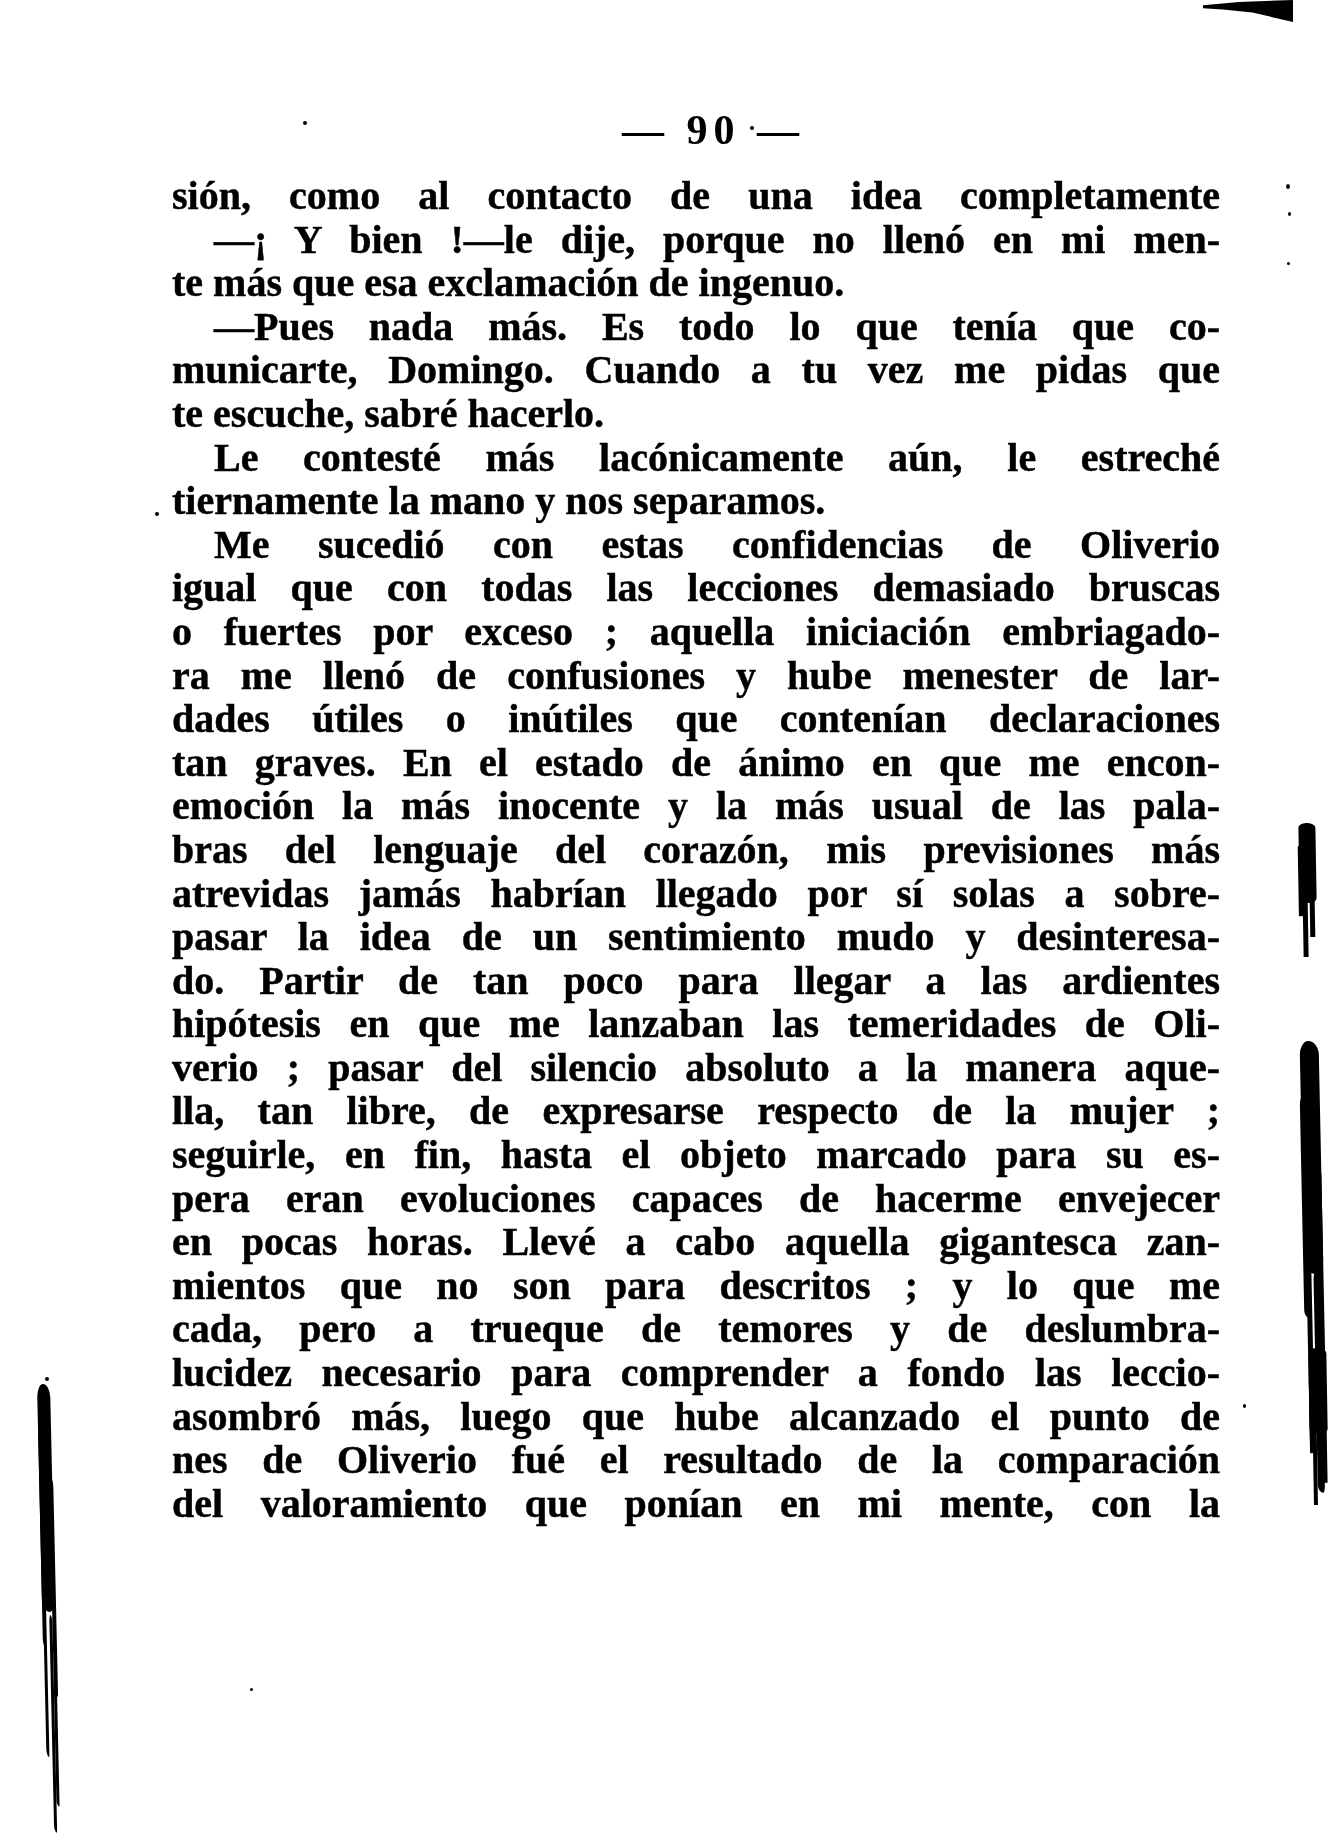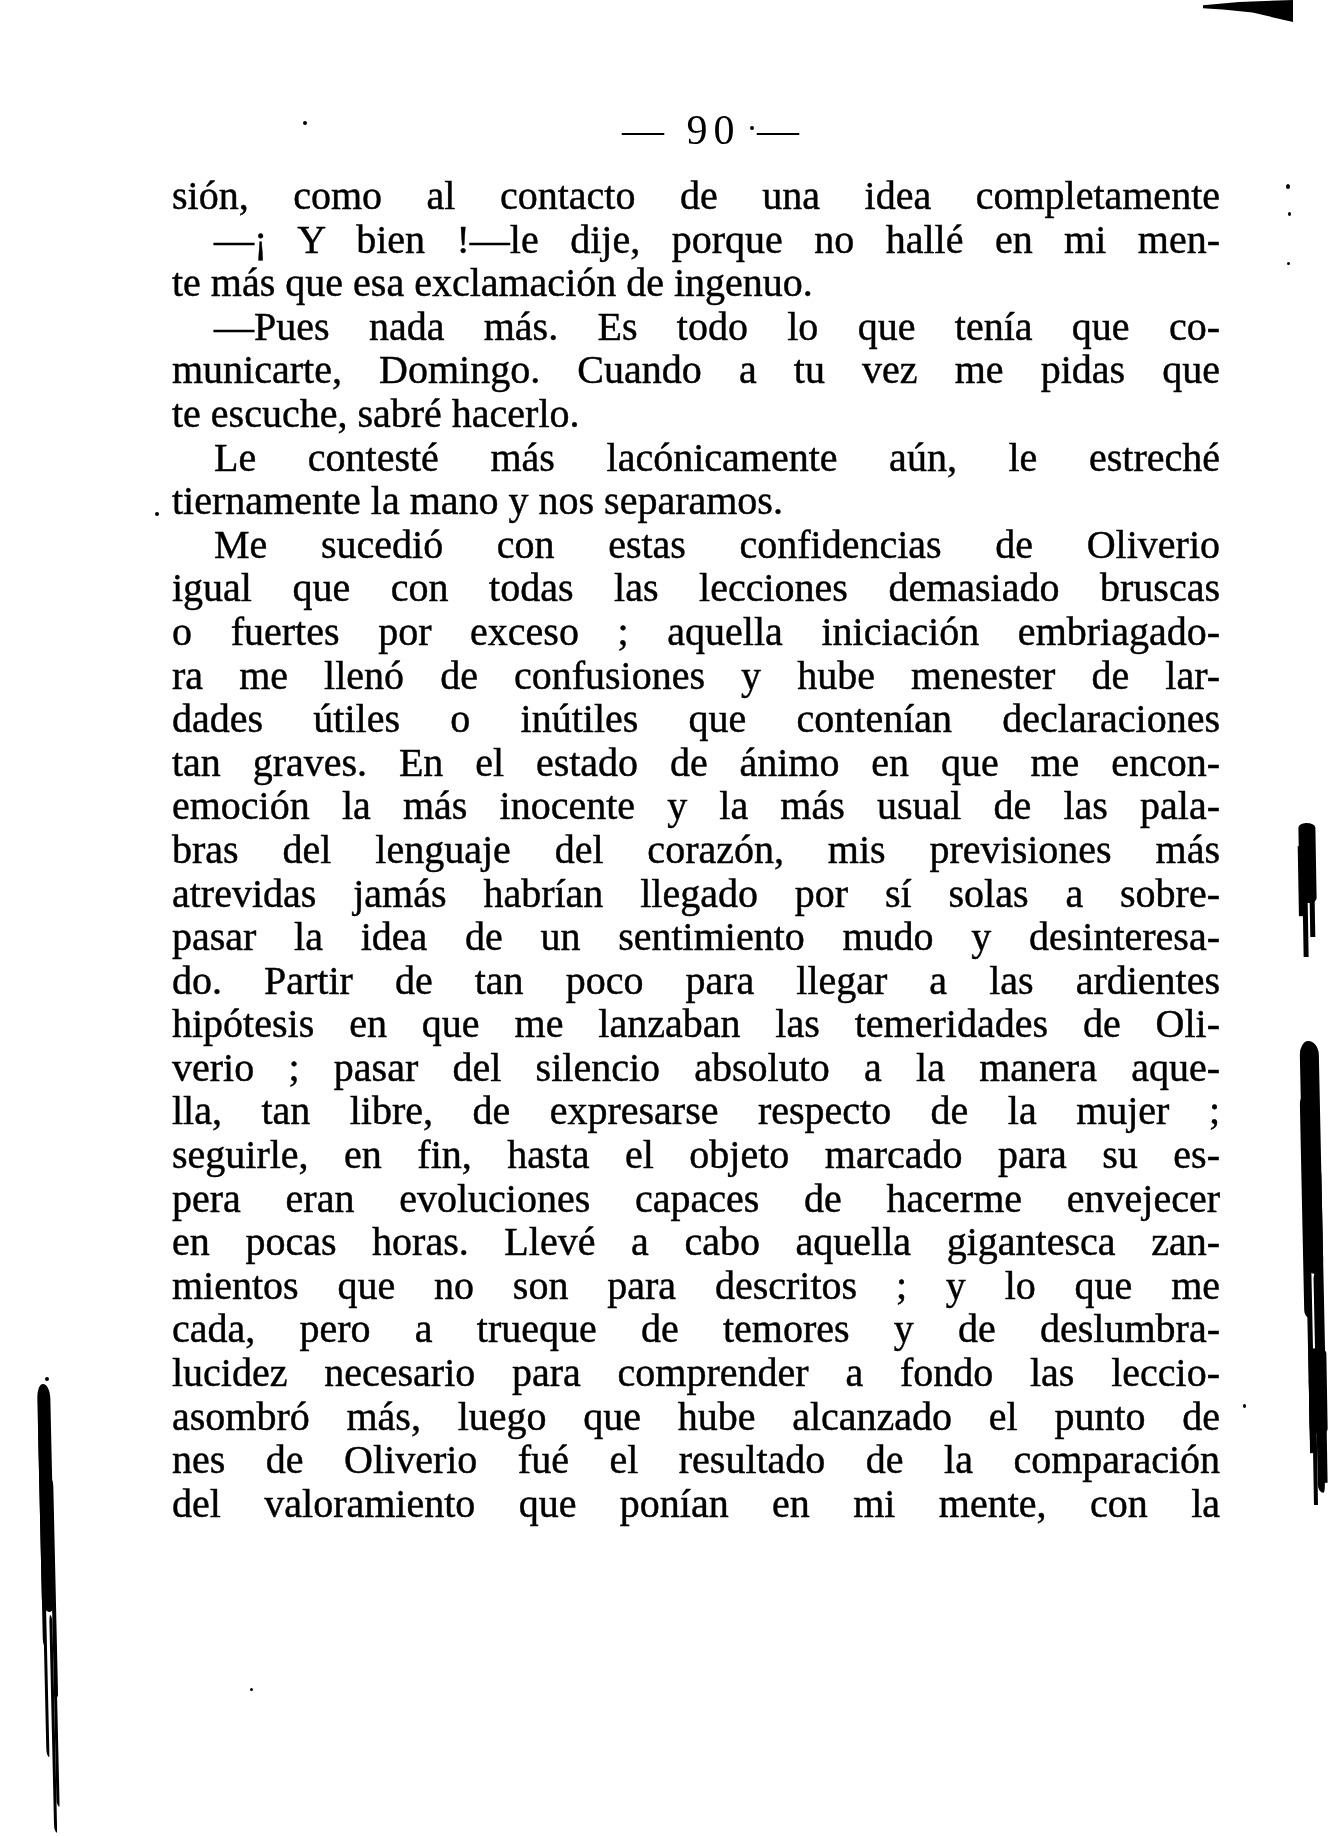--- a/index.html
+++ b/index.html
@@ -3,20 +3,21 @@
 <meta charset="utf-8">
 <style>
   html,body{margin:0;padding:0;background:#e8e8e8;}
   .page{
     position:relative;
     width:1341px;height:1836px;
     background:#ffffff;
     overflow:hidden;
     font-family:"Liberation Serif","DejaVu Serif",serif;
     color:#000;
+    font-weight:bold;
   }
   .pagehead{
     position:absolute;
     top:106px;left:175px;width:1045px;
     text-align:center;
     font-size:42px;
     letter-spacing:6px;
     transform:translateX(16px);
     white-space:nowrap;
   }
@@ -54,21 +55,21 @@
 </style>
 </head>
 <body>
 
 <div class="page">
 
   <div class="pagehead">— 90 —</div>
 
   <div class="textblock">
     <div class="line">sión, como al contacto de una idea completamente</div>
-    <div class="line ind">—¡ Y bien !—le dije, porque no hallé en mi men-</div>
+    <div class="line ind">—¡ Y bien !—le dije, porque no llenó en mi men-</div>
     <div class="line end">te más que esa exclamación de ingenuo.</div>
     <div class="line ind">—Pues nada más. Es todo lo que tenía que co-</div>
     <div class="line">municarte, Domingo. Cuando a tu vez me pidas que</div>
     <div class="line end">te escuche, sabré hacerlo.</div>
     <div class="line ind">Le contesté más lacónicamente aún, le estreché</div>
     <div class="line end">tiernamente la mano y nos separamos.</div>
     <div class="line ind">Me sucedió con estas confidencias de Oliverio</div>
     <div class="line">igual que con todas las lecciones demasiado bruscas</div>
     <div class="line">o fuertes por exceso ; aquella iniciación embriagado-</div>
     <div class="line">ra me llenó de confusiones y hube menester de lar-</div>

